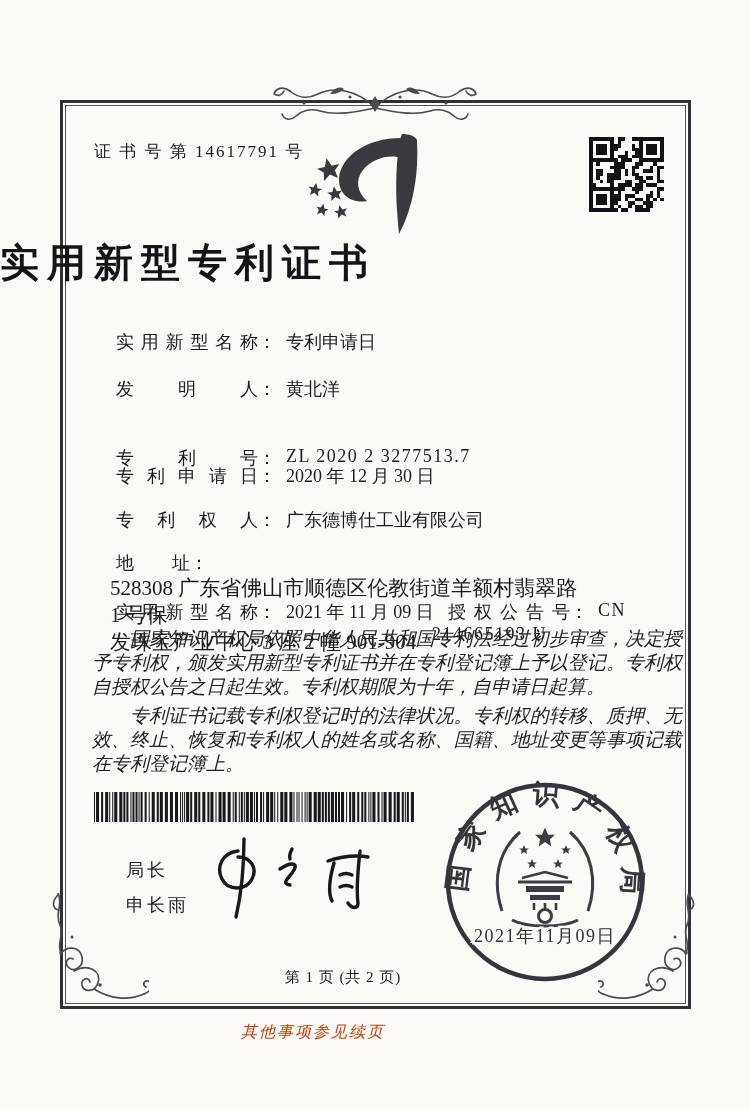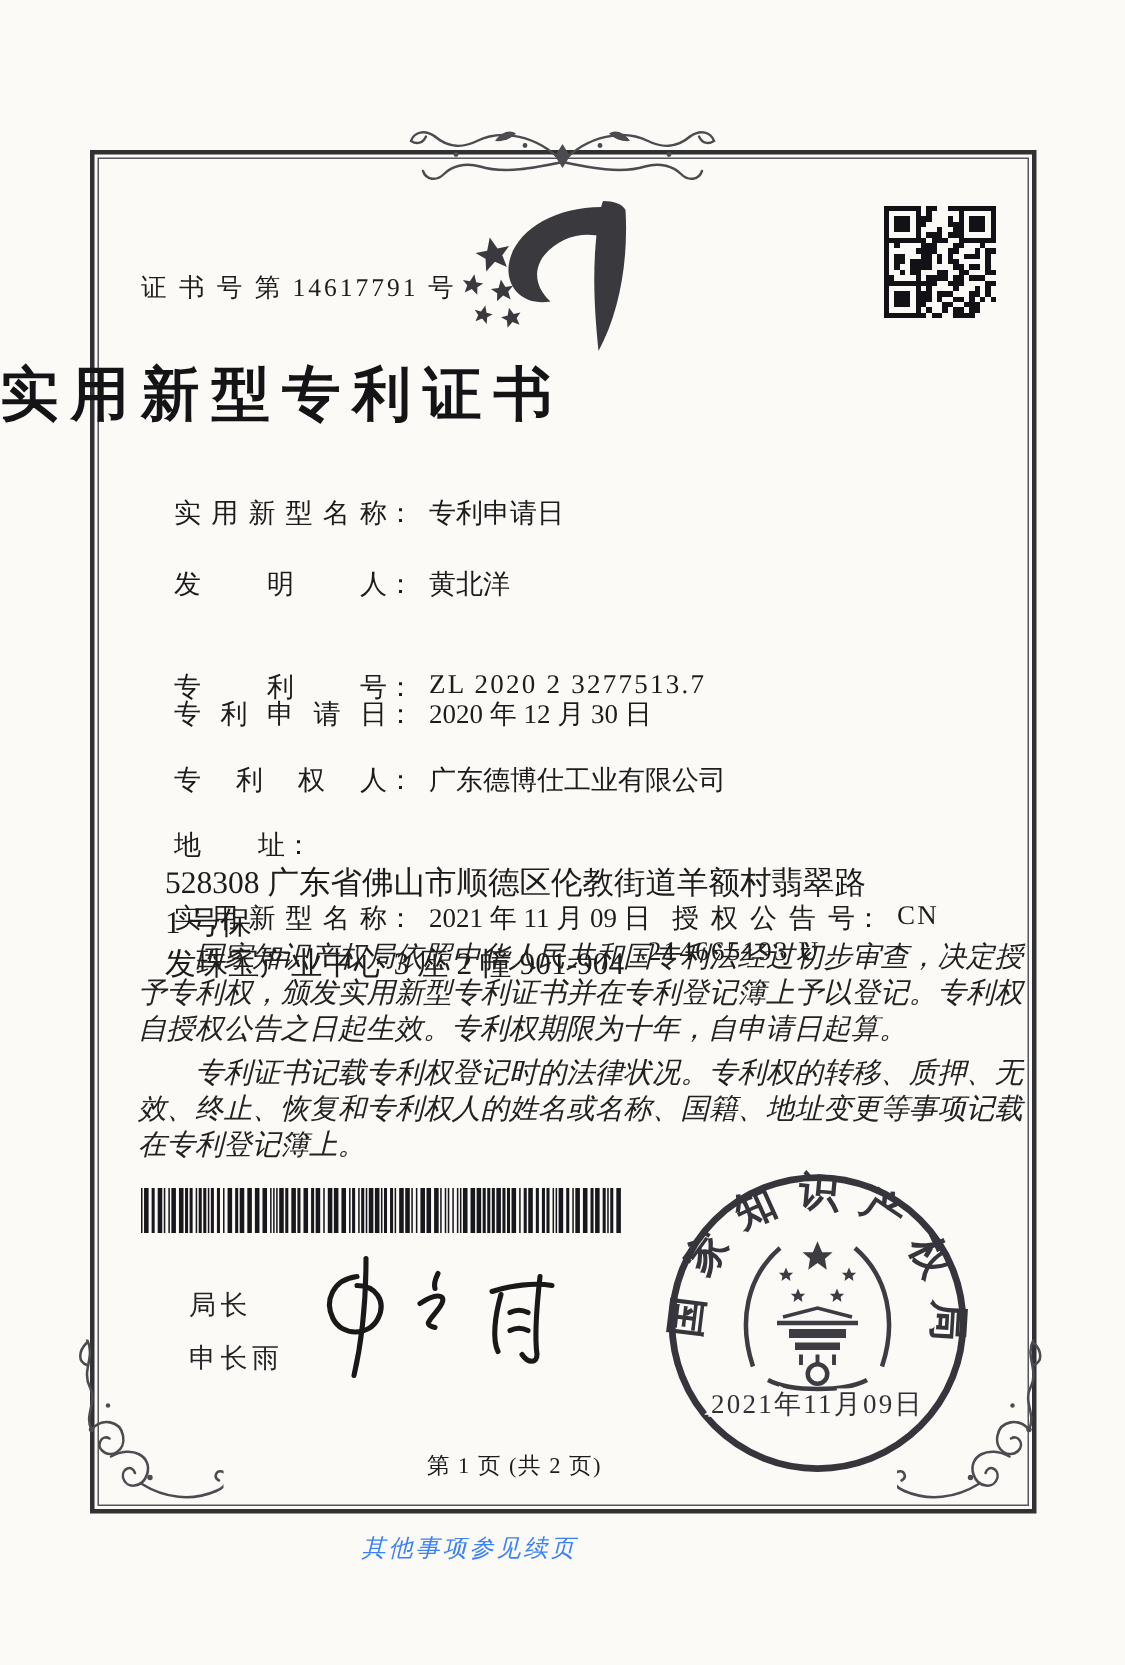--- a/index.html
+++ b/index.html
@@ -6,35 +6,35 @@
   html,body{margin:0;padding:0;}
   body{
     width:750px;height:1110px;position:relative;overflow:hidden;
     background:#fbfaf7;color:#1c1c1c;
     font-family:"Liberation Serif","DejaVu Serif",serif;
   }
   .abs{position:absolute;}
   
   .frame{left:60px;top:100px;width:625px;height:903px;border:3px solid #313134;}
   .frame::before{content:"";position:absolute;inset:2px;border:1px solid #55555a;}
-  .certno{left:94px;top:140px;font-size:17px;letter-spacing:2px;margin-top:40px;}
+  .certno{left:94px;top:140px;font-size:17px;letter-spacing:2px;}
   .title{left:0;top:236px;width:750px;text-align:left;font-size:39px;font-weight:700;letter-spacing:8px;color:#141416;}
   .row{left:100px;font-size:18px;width:586px;}
   .lb{display:inline-block;width:142px;text-align:justify;text-align-last:justify;vertical-align:top;margin-left:16px;}
   .lb-addr{width:74px;}
   .val{margin-left:10px;vertical-align:top;}
   .val-pre{display:inline-block;white-space:pre-line;font-size:21px;line-height:27px;max-width:474px;}
   .num{letter-spacing:1.5px;}
   .pair2{position:absolute;left:332px;top:0;}
   .pair2 .lb{width:122px;}
   .paras{left:92px;top:627px;width:590px;font-size:19px;line-height:24px;text-align:justify;font-style:italic;color:#222;}
   .paras p{margin:0 0 5px 0;text-indent:2em;}
   .officer{left:126px;font-family:"Liberation Sans","DejaVu Sans",sans-serif;font-size:18px;letter-spacing:3px;color:#242426;}
   .pageno{left:0;top:968px;width:686px;text-align:center;font-size:15px;letter-spacing:1px;}
-  .note{left:0;top:1022px;width:626px;text-align:center;font-size:16px;font-style:italic;color:#3b82f6;letter-spacing:2px;}
+  .note{left:0;top:1022px;width:626px;text-align:center;font-size:16px;font-style:italic;color:#c2410c;letter-spacing:2px;}
   svg{display:block;}
 </style>
 </head>
 <body>
 
 <div class="abs frame"></div>
 
 <svg class="abs" style="left:270px;top:80px;" width="210" height="42" viewBox="0 0 210 42">
   <defs>
     <g id="wing" fill="none" stroke="#4c4c50" stroke-width="1.6" stroke-linecap="round">

